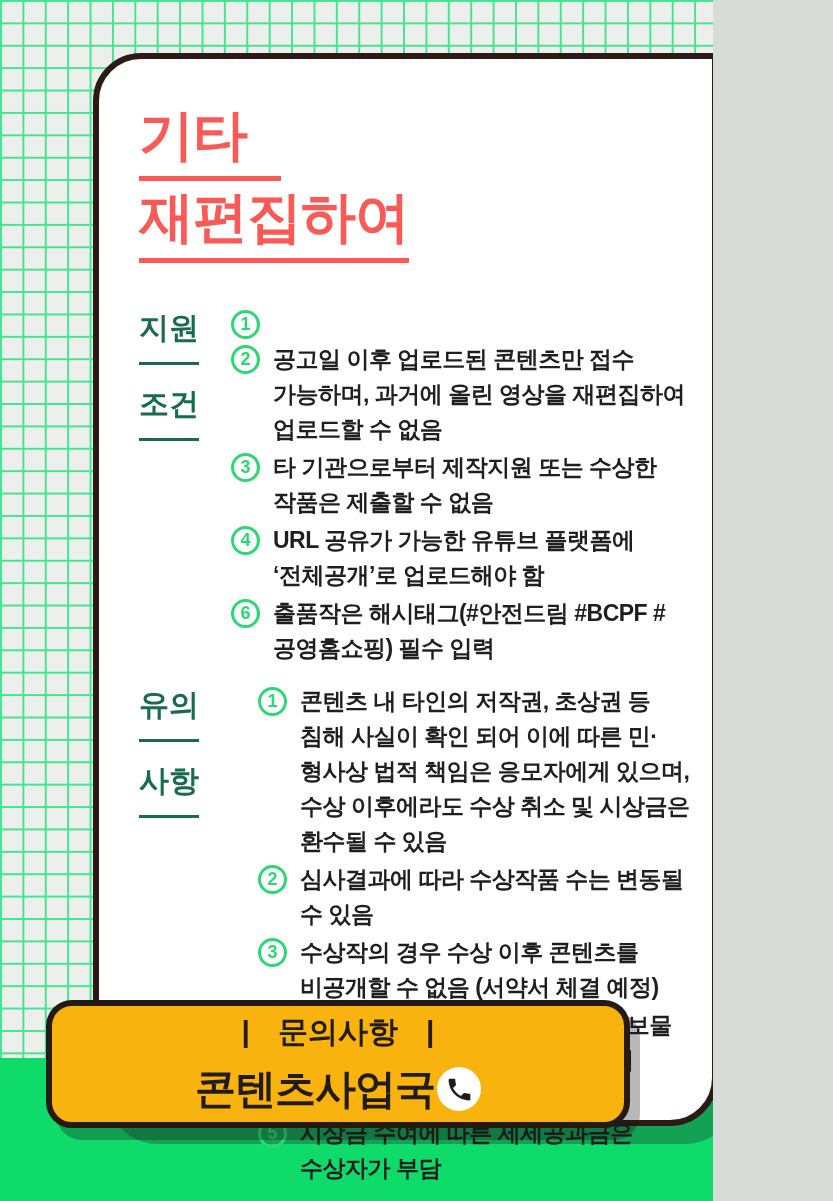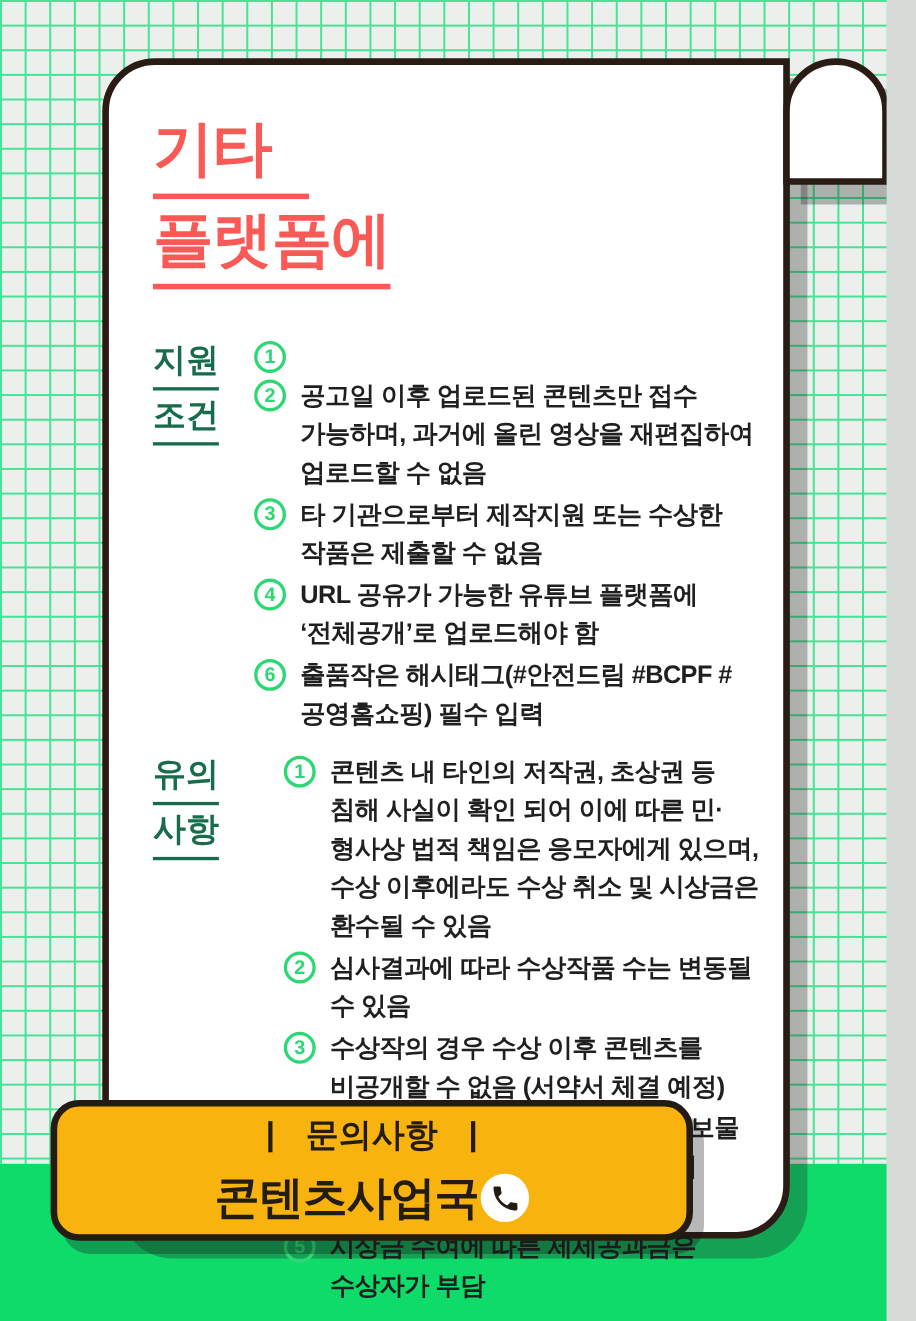--- a/index.html
+++ b/index.html
@@ -1,18 +1,18 @@
 <!DOCTYPE html>
 <html><head>
 <meta charset="utf-8">
 <style>
   html,body{margin:0;padding:0;background:#d8dcd9;}
   *{box-sizing:border-box;}
   .stage{
-    position:relative;width:806px;height:1201px;overflow:hidden;
+    position:relative;width:713px;height:1201px;overflow:hidden;
     font-family:"Liberation Sans","DejaVu Sans",sans-serif;
     background:#ECEFEC;
   }
   
   .bg-grid{
     position:absolute;left:0;top:0;width:833px;height:1058px;
     background-color:#ECEFEC;
     background-image:
       linear-gradient(to right,#44E494 2px,transparent 2px),
       linear-gradient(to bottom,#44E494 2px,transparent 2px);
@@ -41,21 +41,21 @@
   
   .title{color:#FA5A55;font-size:55px;font-weight:800;line-height:72px;letter-spacing:-1px;}
   .title .tline{display:block;}
   .title .u{display:inline-block;border-bottom:5px solid #FA5A55;padding-bottom:5px;}
   .title .u.ext{padding-right:34px;}
   
   .sections{margin-top:44px;}
   .section{display:flex;align-items:flex-start;}
   .section + .section{margin-top:18px;gap:27px;}
   .sec-head{width:76px;flex-shrink:0;color:#186C4B;font-size:30px;font-weight:800;line-height:42px;}
-  .sec-head .hline{display:inline-block;border-bottom:3px solid #186C4B;padding-bottom:3px;margin-bottom:2px;}
+  .sec-head .hline{display:inline-block;border-bottom:3px solid #186C4B;padding-bottom:13px;margin-bottom:18px;}
   .items{display:flex;flex-direction:column;gap:3px;margin-left:16px;flex:1;}
   .item{display:flex;align-items:flex-start;}
   .badge{
     width:29px;height:29px;border:3px solid #2CD873;border-radius:50%;
     color:#2CD873;font-size:18px;font-weight:800;
     display:flex;align-items:center;justify-content:center;
     flex-shrink:0;margin-top:3px;
   }
   .itext{
     margin-left:13px;max-width:468px;
@@ -86,21 +86,21 @@
   <div class="bg-grid"></div>
   <div class="bg-green"></div>
 
   <div class="roll"></div>
 
   <div class="paper">
     <div class="content">
 
       <div class="title">
         <span class="tline"><span class="u ext">기타</span></span>
-        <span class="tline"><span class="u">플랫폼에</span></span>
+        <span class="tline"><span class="u">재편집하여</span></span>
       </div>
 
       <div class="sections">
 
         <div class="section">
           <div class="sec-head">
             <span class="hline">지원</span><br>
             <span class="hline">조건</span>
           </div>
           <div class="items">

